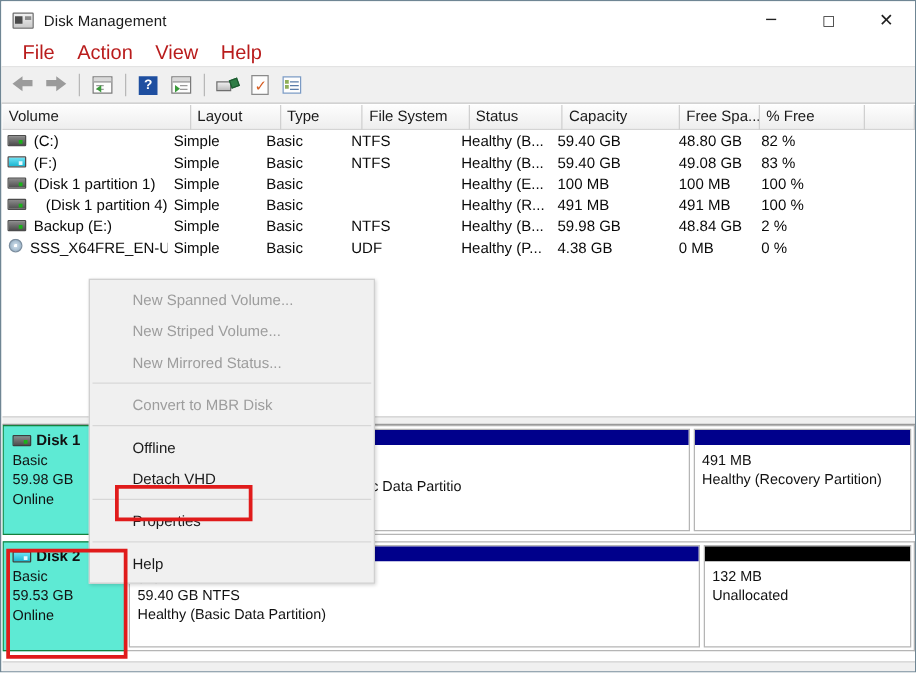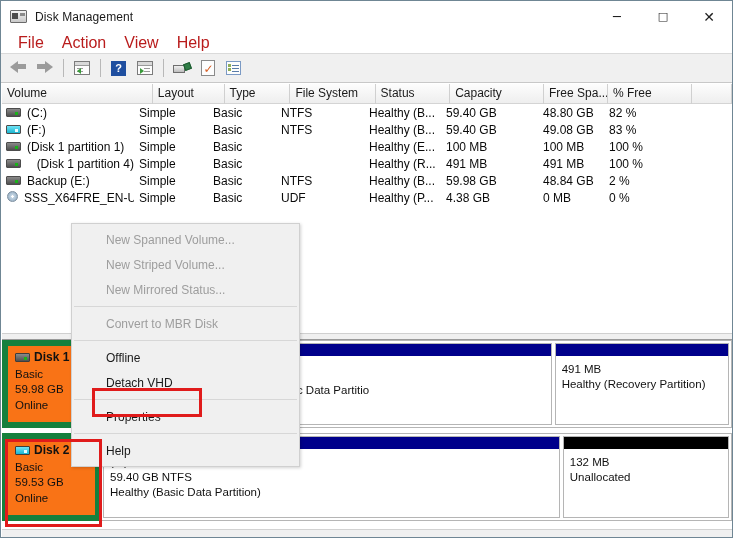--- a/index.html
+++ b/index.html
@@ -265,22 +265,22 @@
     overflow: hidden;
   }
   .diskrow {
     display: flex;
     height: 88px;
     margin-bottom: 5px;
     position: relative;
   }
   .diskinfo {
     width: 99px; flex: 0 0 99px;
-    border: 6px solid #15803d;
-    background: #f97316;
+    border: 1px solid #15803d;
+    background: #5eead4;
     padding: 4px 0 0 7px;
     font-size: 11.5px; color: #111111;
     line-height: 15.5px;
   }
   .diskinfo .dtitle {
     font-weight: bold; font-size: 12px;
     display: flex; align-items: center;
     margin-bottom: 1px;
   }
   .diskinfo .dicon {

